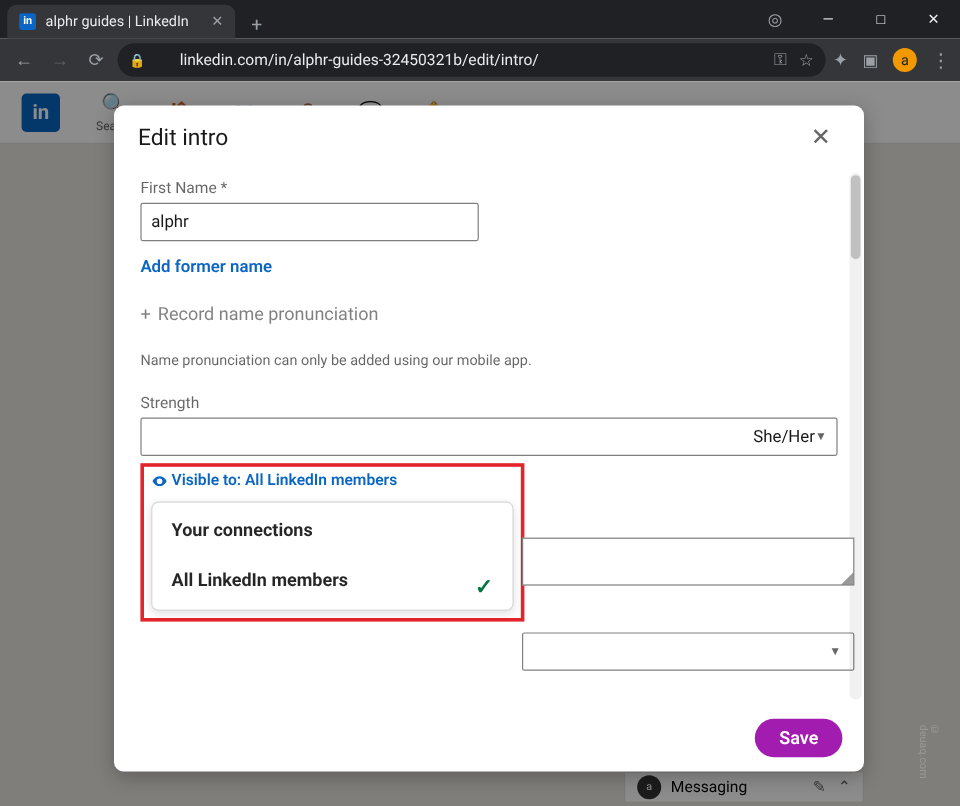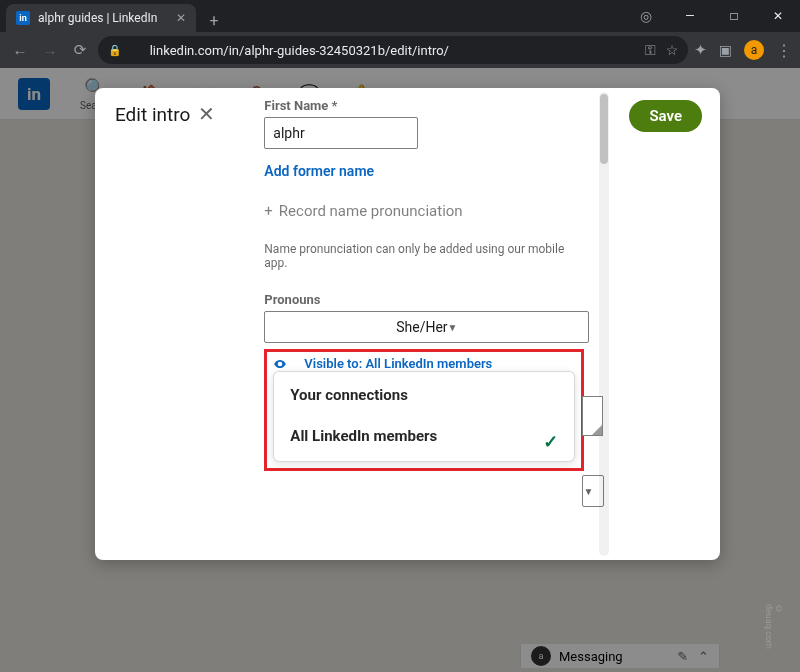--- a/index.html
+++ b/index.html
@@ -27,56 +27,56 @@
   .lk-nav { height: 52px; background: #fff; display:flex; align-items:center; padding: 0 18px; gap: 30px; border-bottom:1px solid #e0e0e0;}
   .lk-logo { width:32px; height:32px; background:#0a66c2; color:#fff; font-weight:bold; font-size:17px; display:flex; align-items:center; justify-content:center; border-radius:4px;}
   .lk-item { display:flex; flex-direction:column; align-items:center; color:#666; font-size:10px; gap:2px;}
   .lk-icon { font-size:18px; color:#666; }
   .lk-prem { font-size:11px; color:#915907; }
   
   .page-bg { position:absolute; top:68px; left:0; right:0; bottom:0; background:#e9e5df;}
   .page-scrim { position:absolute; inset:0; background:rgba(0,0,0,0.45);}
   
   
-  .modal { position:absolute; top:88px; left:95px; width:625px; height:472px; background:#fff; border-radius:8px; box-shadow:0 4px 16px rgba(0,0,0,0.25); display:flex; flex-direction:row;}
+  .modal { position:absolute; top:88px; left:95px; width:625px; height:555px; background:#fff; border-radius:8px; box-shadow:0 4px 16px rgba(0,0,0,0.25); display:flex; flex-direction:column;}
   .modal-hd { height:52px; display:flex; align-items:center; padding:0 20px; }
   .modal-title { font-size:19px; color:rgba(0,0,0,0.9); }
   .modal-close { margin-left:auto; font-size:20px; color:#666; width:32px; height:32px; display:flex; align-items:center; justify-content:center;}
   .modal-body { flex:1; overflow:hidden; padding: 10px 22px 0 22px; position:relative;}
   .scrollbar { position:absolute; right:2px; top:4px; bottom:4px; width:10px; background:#f1f1f1; border-radius:5px;}
   .scrollbar .thumb { position:absolute; left:1px; right:1px; top:2px; height:70px; background:#c1c1c1; border-radius:5px;}
   
   .row2 { display:flex; gap:18px; }
   .field { flex:1; }
-  .lbl { font-size:13px; color:rgba(0,0,0,0.6); margin-bottom:4px;font-weight:bold; }
+  .lbl { font-size:13px; color:rgba(0,0,0,0.6); margin-bottom:4px; }
   .inp { width:100%; height:32px; border:1px solid rgba(0,0,0,0.5); border-radius:2px; padding:0 8px; font-size:14px; color:rgba(0,0,0,0.9);}
   .link { color:#0a66c2; font-size:14px; font-weight:600; margin-top:14px; display:inline-block;}
   .section { margin-top:22px; }
   .rec-pron { color:rgba(0,0,0,0.5); font-size:15px; display:flex; align-items:center; gap:6px;}
   .helper { font-size:12px; color:rgba(0,0,0,0.6); margin-top:22px;}
   .learn { color:#0a66c2; font-weight:600; }
-  .select { width:100%; height:32px; border:1px solid rgba(0,0,0,0.5); border-radius:2px; padding:0 8px; font-size:14px; color:rgba(0,0,0,0.9); display:flex; align-items:center; justify-content:center;}
+  .select { width:100%; height:32px; border:1px solid rgba(0,0,0,0.5); border-radius:2px; padding:0 8px; font-size:14px; color:rgba(0,0,0,0.9); display:flex; align-items:center; justify-content:flex-end;}
   .caret { font-size:10px; color:#666;}
   
   .highlight-box { border:3px solid #e3242b; margin-top:6px; padding:4px 6px 6px 6px; position:relative; width:320px;}
-  .visible-to { color:#0a66c2; font-size:13px; font-weight:600; display:flex; align-items:center; gap:17px;}
+  .visible-to { color:#0a66c2; font-size:13px; font-weight:600; display:flex; align-items:center; gap:3px;}
   .eye { width:14px; height:14px; }
-  .pop { border:1px solid rgba(0,0,0,0.15); border-radius:6px; box-shadow:0 2px 8px rgba(0,0,0,0.12); background:#fff; padding:4px 0;}
+  .pop { margin-top:10px; border:1px solid rgba(0,0,0,0.15); border-radius:6px; box-shadow:0 2px 8px rgba(0,0,0,0.12); background:#fff; padding:4px 0;}
   .opt { padding:10px 16px 12px 16px; position:relative;}
   .opt + .opt { border-top:1px solid rgba(0,0,0,0);}
   .opt-title { font-size:15px; font-weight:700; color:rgba(0,0,0,0.85);}
   .opt-desc { font-size:13px; color:rgba(0,0,0,0.55); margin-top:4px; line-height:1.35; padding-right:30px;}
   .check { position:absolute; right:16px; top:14px; color:#057642; font-size:18px; font-weight:bold;}
   
   .textarea-stub { position:absolute; left:340px; right:8px; top:308px; height:40px; border:1px solid rgba(0,0,0,0.5); border-bottom-right-radius:0; background:#fff;}
   .textarea-handle { position:absolute; right:0; bottom:0; width:0; height:0; border-left:10px solid transparent; border-bottom:10px solid rgba(0,0,0,0.4);}
   .select-stub { position:absolute; left:340px; right:8px; top:387px; height:32px; border:1px solid rgba(0,0,0,0.5); border-radius:2px; display:flex; align-items:center; justify-content:flex-end; padding:0 10px;}
   
   .modal-ft { height:56px; display:flex; align-items:center; justify-content:flex-end; padding:0 18px;}
-  .save-btn { background:#4d7c0f; color:#fff; border:none; border-radius:18px; height:32px; padding:0 20px; font-size:15px; font-weight:600;}
+  .save-btn { background:#a21caf; color:#fff; border:none; border-radius:18px; height:32px; padding:0 20px; font-size:15px; font-weight:600;}
   
   .bottom-strip { position:absolute; bottom:4px; left:120px; right:60px; height:24px; display:flex; align-items:center; color:rgba(0,0,0,0.75); font-size:15px;}
   .bottom-strip .beg { font-weight:400;}
   .msg-tab { position:absolute; bottom:4px; right:80px; width:200px; height:24px; background:#fff; border-left:1px solid #ddd; border-right:1px solid #ddd; display:flex; align-items:center; gap:8px; padding:0 10px; font-size:13px;}
   .msg-logo { width:20px; height:20px; border-radius:50%; background:#333; color:#fff; font-size:9px; display:flex; align-items:center; justify-content:center;}
   .msg-icons { margin-left:auto; display:flex; gap:10px; color:#666; font-size:13px;}
   
   .watermark { position:absolute; right:16px; bottom:28px; width:14px; height:40px; writing-mode: vertical-rl; font-size:9px; color:#999;}
 </style>
 </head>
@@ -183,21 +183,21 @@
     
     <div class="section">
       <div class="rec-pron">
         <span>+</span>
         <span>Record name pronunciation</span>
       </div>
       <div class="helper">Name pronunciation can only be added using our mobile app.</div>
     </div>
     
     <div class="section">
-      <div class="lbl">Pronouns</div>
+      <div class="lbl">Strength</div>
       <div class="select">
         <span>She/Her</span>
         <span class="caret">▼</span>
       </div>
     </div>
     
     <div class="highlight-box">
       <div class="visible-to">
         <svg class="eye" viewBox="0 0 24 24">
             <path fill="#0a66c2" d="M12 5c-7 0-10 7-10 7s3 7 10 7 10-7 10-7-3-7-10-7zm0 11a4 4 0 110-8 4 4 0 010 8z"></path>

